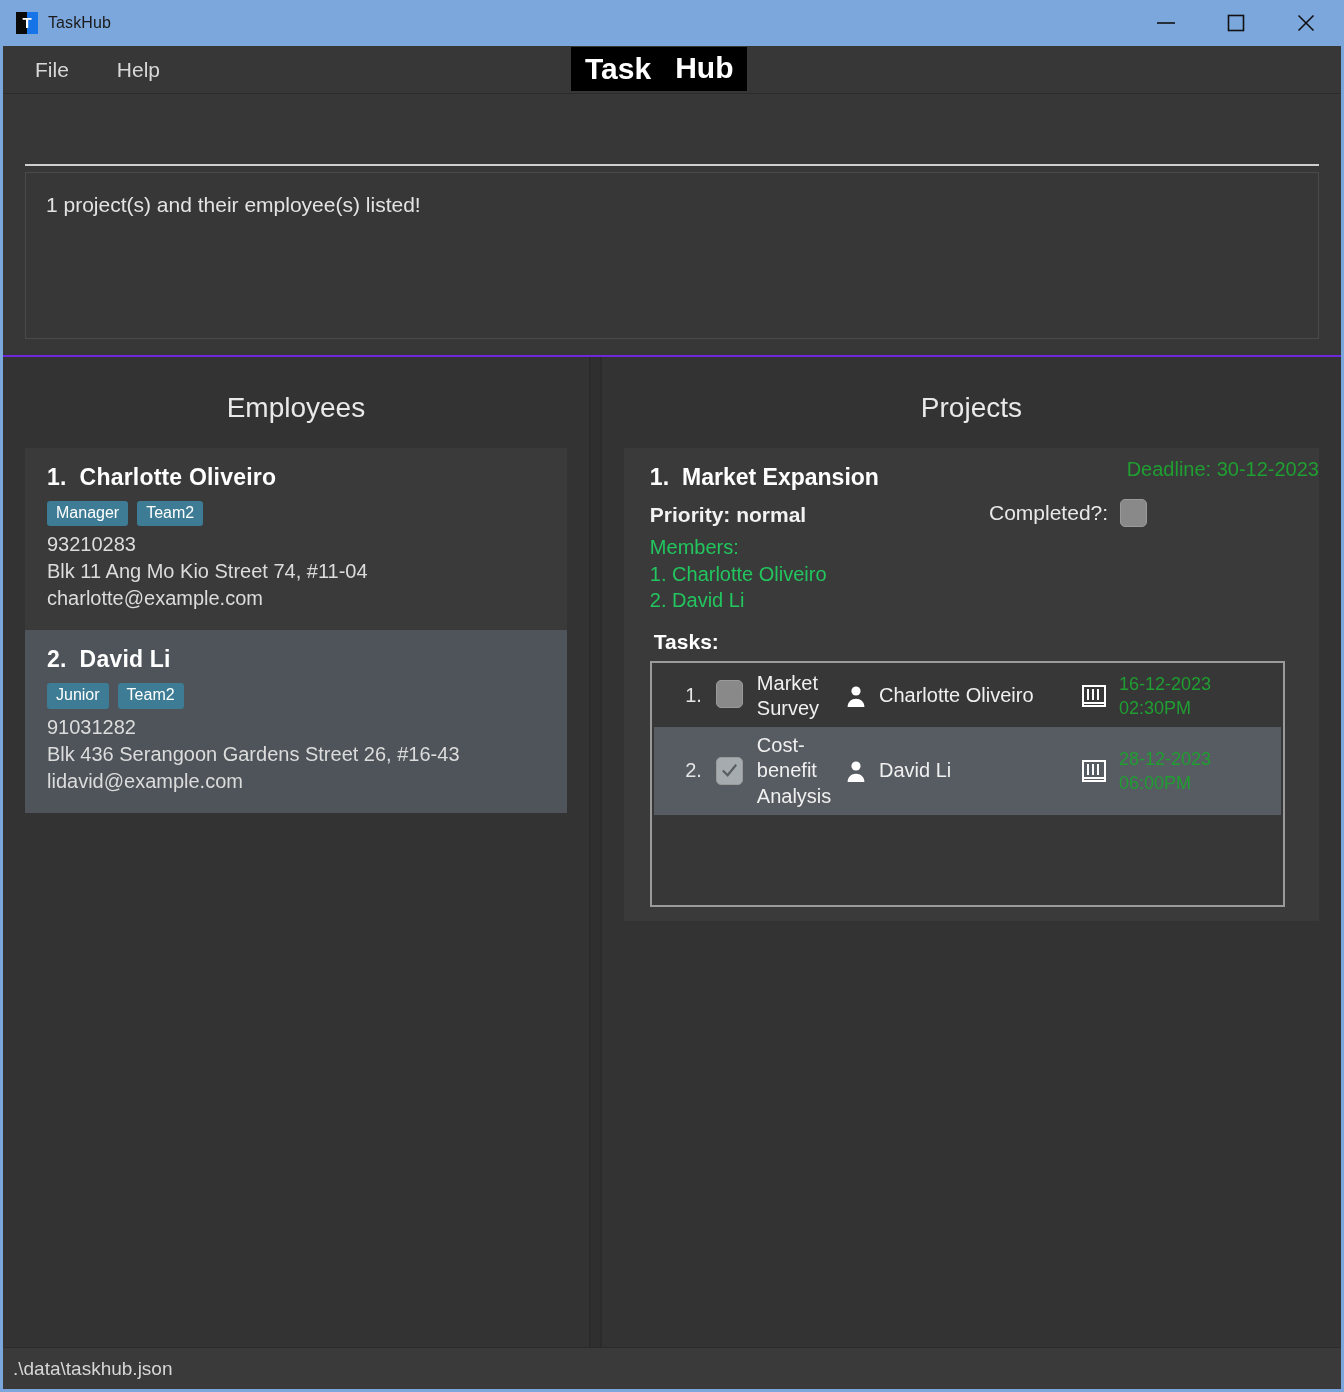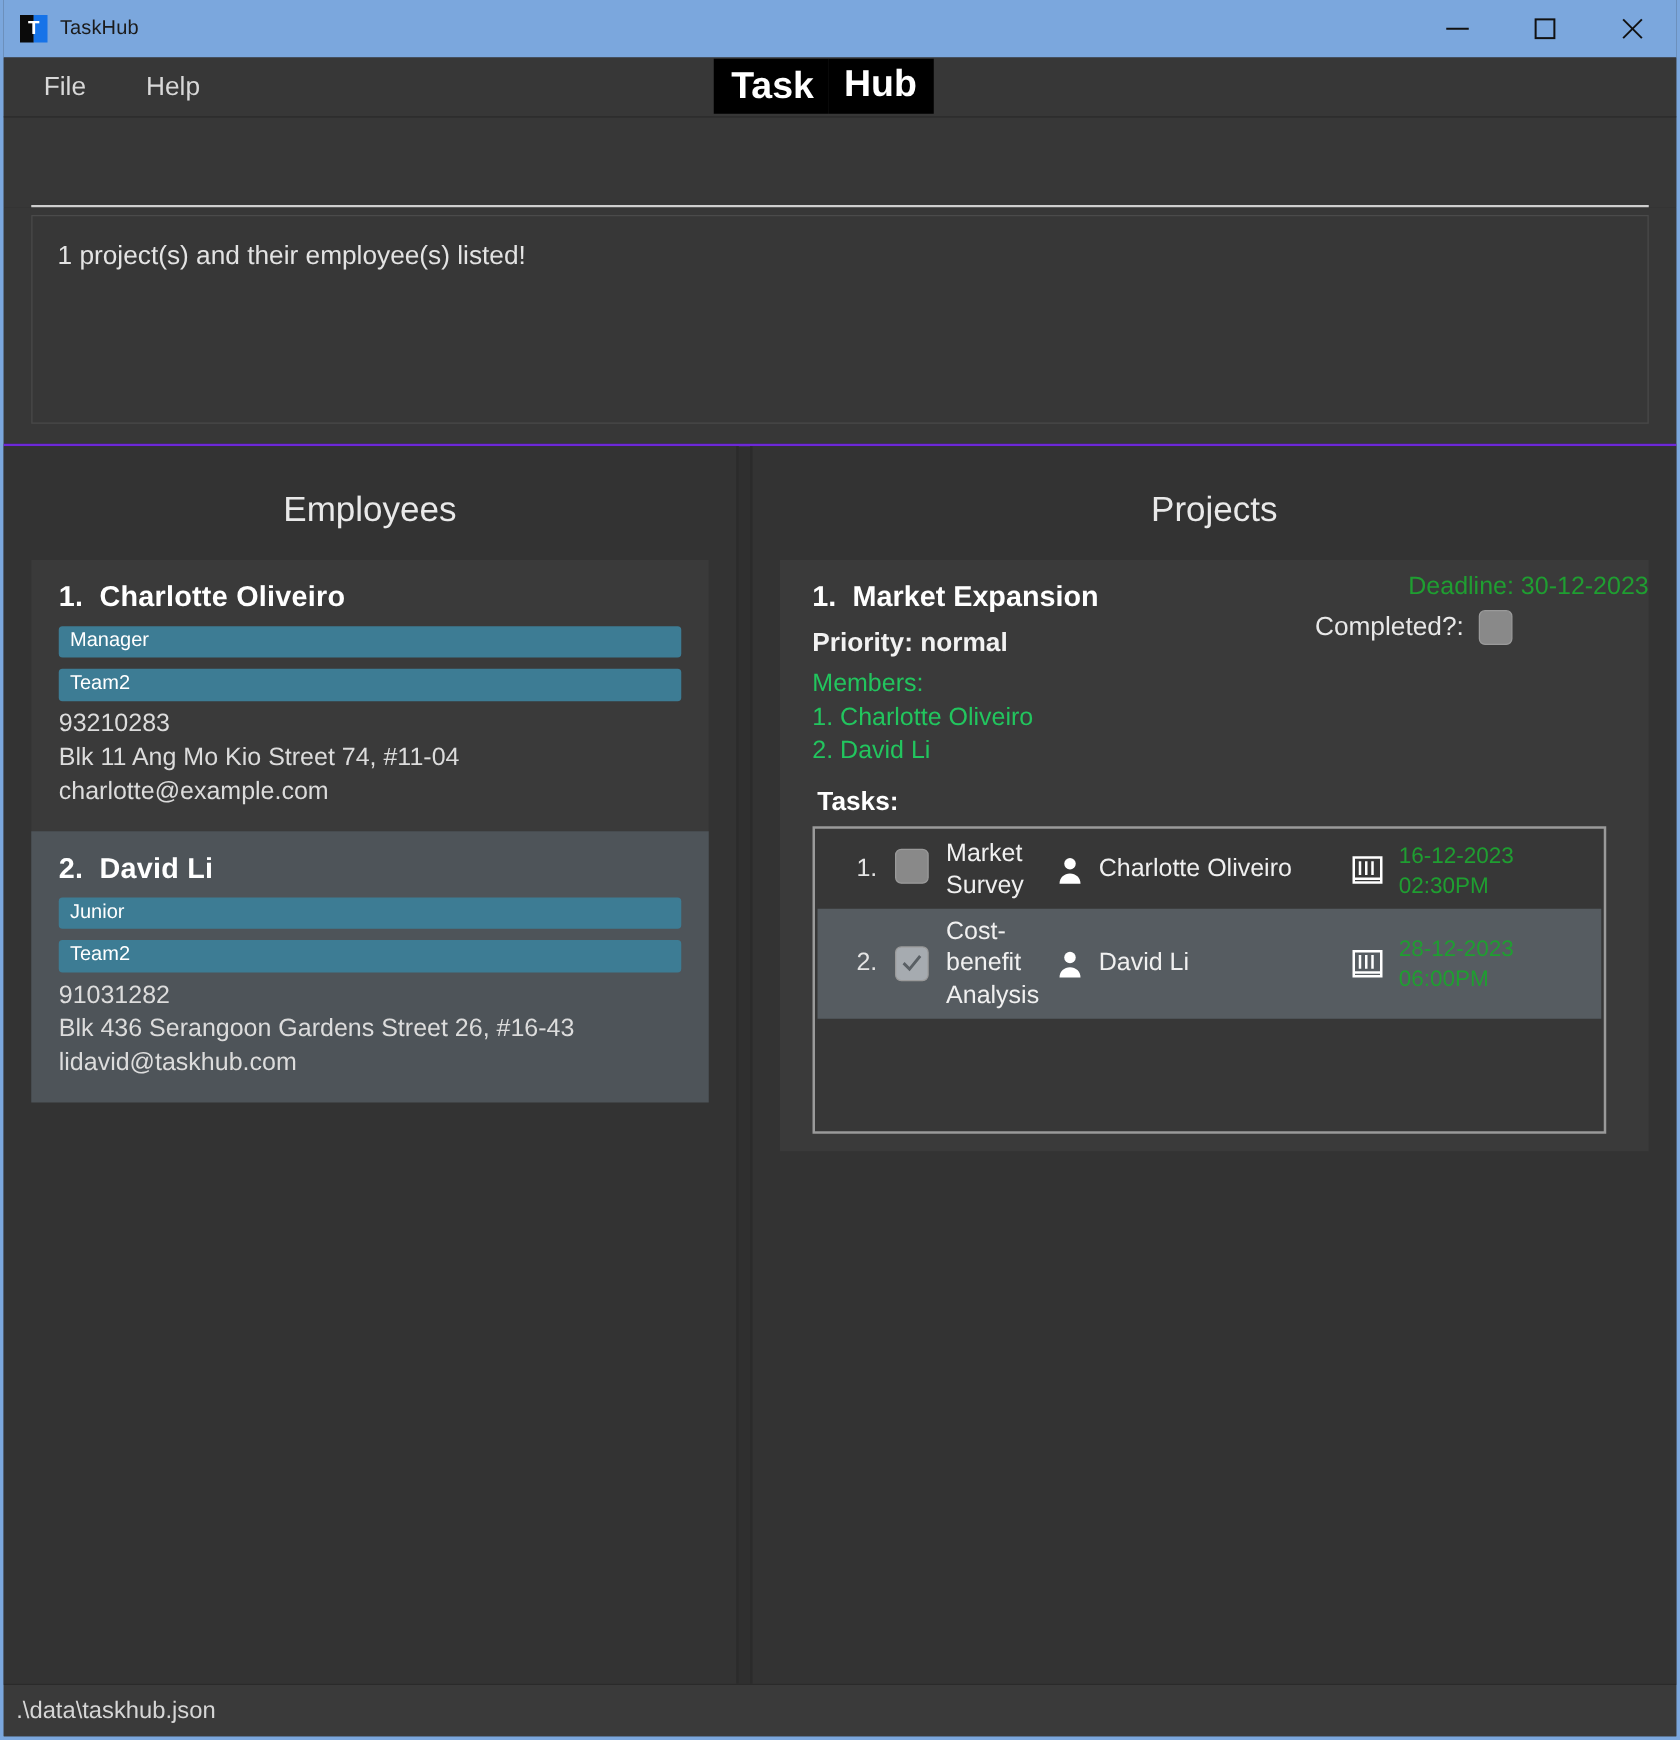--- a/index.html
+++ b/index.html
@@ -206,21 +206,21 @@
   }
   .emp-card.alt { background: #4e5459; }
   .emp-head {
     color: #ffffff;
     font-size: 23px;
     font-weight: bold;
     margin-bottom: 10px;
     letter-spacing: .2px;
   }
   .emp-head .num { margin-right: 13px; }
-  .tag-row { display: flex; gap: 9px; margin-bottom: 5px; flex-direction: column; }
+  .tag-row { display: flex; gap: 9px; margin-bottom: 5px; }
   .tag {
     background: #3d7c94;
     color: #ffffff;
     font-size: 16px;
     padding: 3px 9px 4px 9px;
     border-radius: 3px;
     line-height: 1.15;
   }
   .emp-line {
     color: #dcdcdc;
@@ -263,23 +263,23 @@
   }
   .deadline {
     color: #1f9e31;
     font-size: 20px;
     white-space: nowrap;
     padding-right: 0;
   }
   .completed-row {
     display: flex;
     align-items: center;
-    justify-content: center;
+    justify-content: flex-start;
     gap: 12px;
-    margin-top: 7px;
+    margin-top: 18px;
     padding-right: 46px;
   }
   .completed-label { color: #e8e8e8; font-size: 21px; }
 
   
   .cbox {
     width: 27px; height: 28px;
     border-radius: 5px;
     background: #898989;
     display: inline-flex;
@@ -447,21 +447,21 @@
         <div class="emp-card alt">
           <div class="emp-head">
             <span class="num">2.</span><span>David Li</span>
           </div>
           <div class="tag-row">
             <span class="tag">Junior</span>
             <span class="tag">Team2</span>
           </div>
           <div class="emp-line">91031282</div>
           <div class="emp-line">Blk 436 Serangoon Gardens Street 26, #16-43</div>
-          <div class="emp-line">lidavid@taskhub.com</div>
+          <div class="emp-line">lidavid@example.com</div>
         </div>
 
       </div>
     </div>
 
     <div class="pane pane-right">
       <div class="pane-title">Projects</div>
       <div class="pane-body">
 
         <div class="proj-card">

